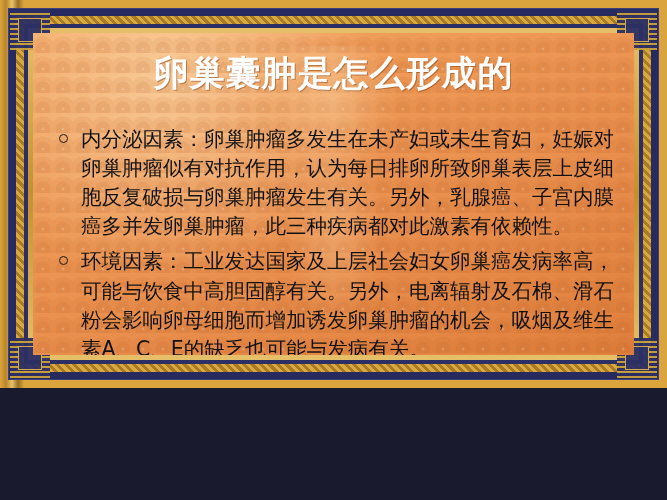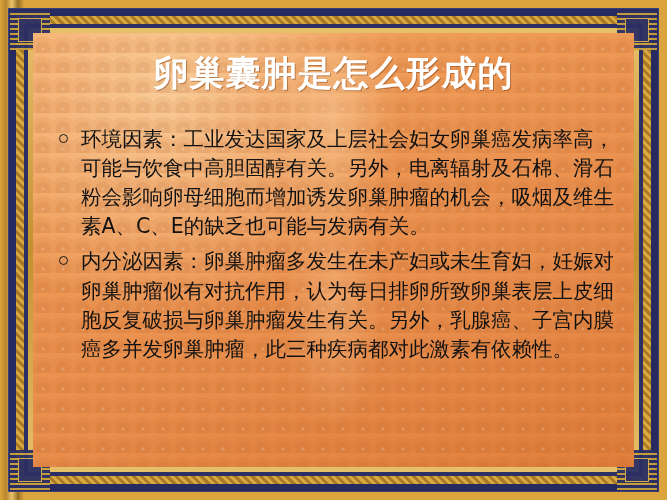--- a/index.html
+++ b/index.html
@@ -7,21 +7,21 @@
     padding: 0;
     width: 667px;
     height: 500px;
     overflow: hidden;
     background: #1a1a2e;
   }
 
   .slide {
     position: relative;
     width: 667px;
-    height: 500px;
+    height: 388px;
     box-sizing: border-box;
     background: #2e3166;
     font-family: "DejaVu Sans", sans-serif;
   }
 
   
   .frame-outer {
     position: absolute;
     inset: 0;
     background:
@@ -170,21 +170,21 @@
 
   <div class="content">
     <div class="scallops"></div>
     <div class="vase"></div>
 
     <h1 class="title">卵巢囊肿是怎么形成的</h1>
 
     <ul class="bullets">
       <li class="bullet">
         <span class="marker"></span>
-        <span>环境因素：工业发达国家及上层社会妇女卵巢癌发病率高，可能与饮食中高胆固醇有关。另外，电离辐射及石棉、滑石粉会影响卵母细胞而增加诱发卵巢肿瘤的机会，吸烟及维生素A、C、E的缺乏也可能与发病有关。</span>
+        <span>内分泌因素：卵巢肿瘤多发生在未产妇或未生育妇，妊娠对卵巢肿瘤似有对抗作用，认为每日排卵所致卵巢表层上皮细胞反复破损与卵巢肿瘤发生有关。另外，乳腺癌、子宫内膜癌多并发卵巢肿瘤，此三种疾病都对此激素有依赖性。</span>
       </li>
       <li class="bullet">
         <span class="marker"></span>
-        <span>内分泌因素：卵巢肿瘤多发生在未产妇或未生育妇，妊娠对卵巢肿瘤似有对抗作用，认为每日排卵所致卵巢表层上皮细胞反复破损与卵巢肿瘤发生有关。另外，乳腺癌、子宫内膜癌多并发卵巢肿瘤，此三种疾病都对此激素有依赖性。</span>
+        <span>环境因素：工业发达国家及上层社会妇女卵巢癌发病率高，可能与饮食中高胆固醇有关。另外，电离辐射及石棉、滑石粉会影响卵母细胞而增加诱发卵巢肿瘤的机会，吸烟及维生素A、C、E的缺乏也可能与发病有关。</span>
       </li>
     </ul>
   </div>
 </div>
 
 </body></html>

